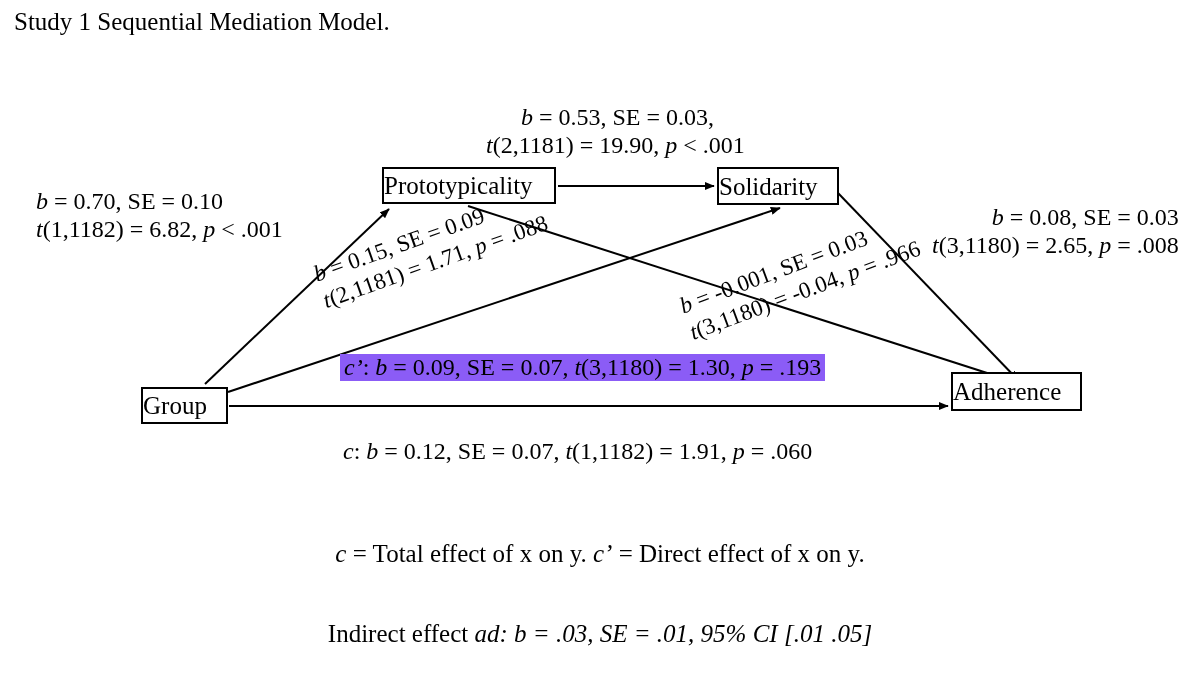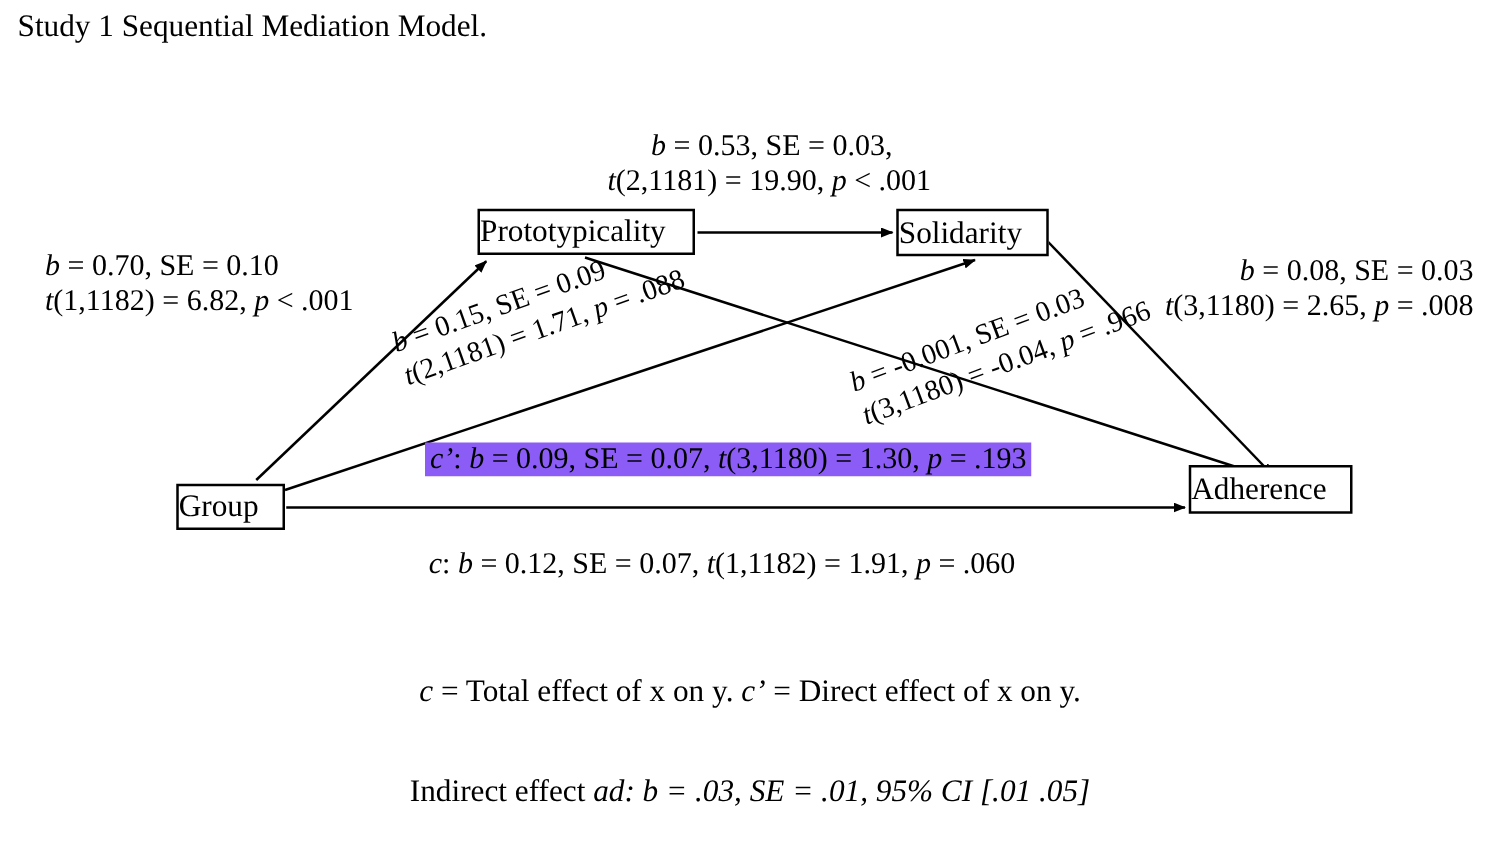--- a/index.html
+++ b/index.html
@@ -68,21 +68,21 @@
     line-height: 1.18;
     white-space: nowrap;
     background: transparent;
     z-index: 4;
   }
   .edge-label i { font-style: italic; }
 
   #label-a  { left: 490px; top: 103px; text-align: center; }
   #label-a .l2 { margin-left: -4px; }
 
-  #label-left  { left: 36px;  top: 199px; }
+  #label-left  { left: 36px;  top: 187px; }
   #label-right { left: 932px; top: 203px; text-align: right; }
 
   
   .rot-label {
     position: absolute;
     font-size: 23px;
     line-height: 1.2;
     white-space: nowrap;
     z-index: 4;
   }

